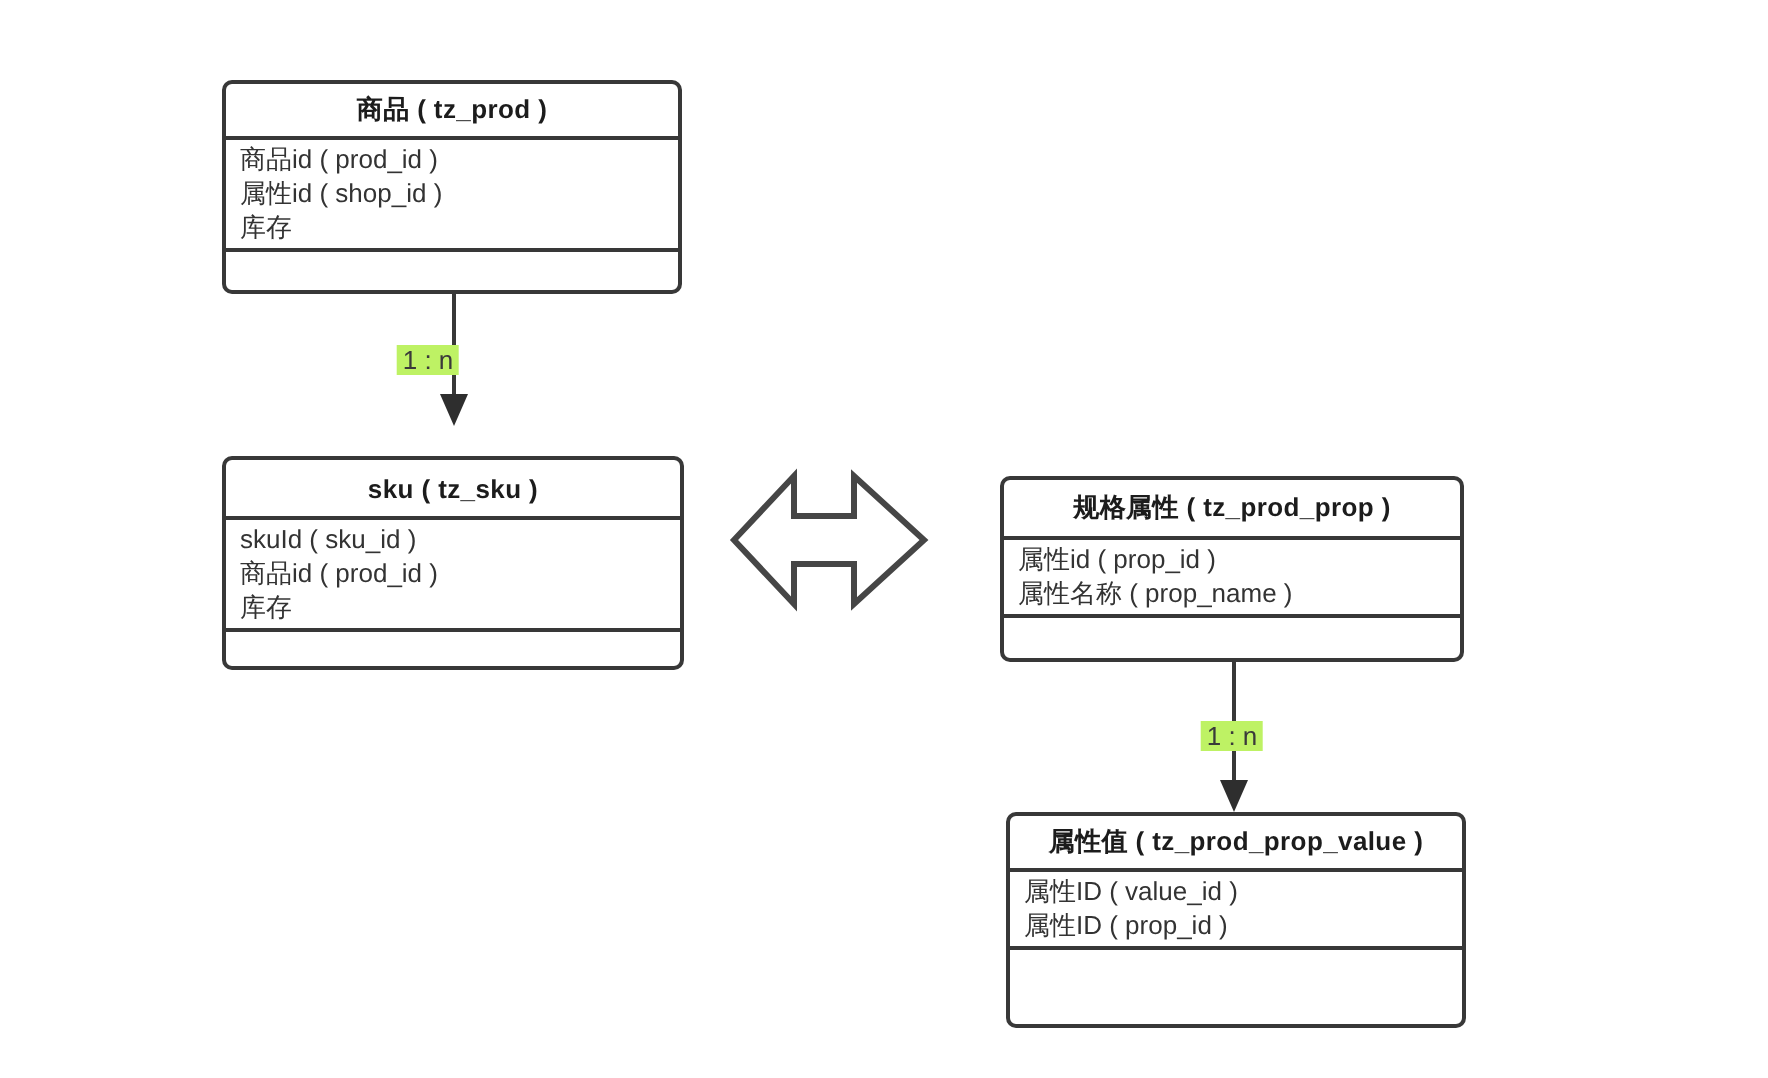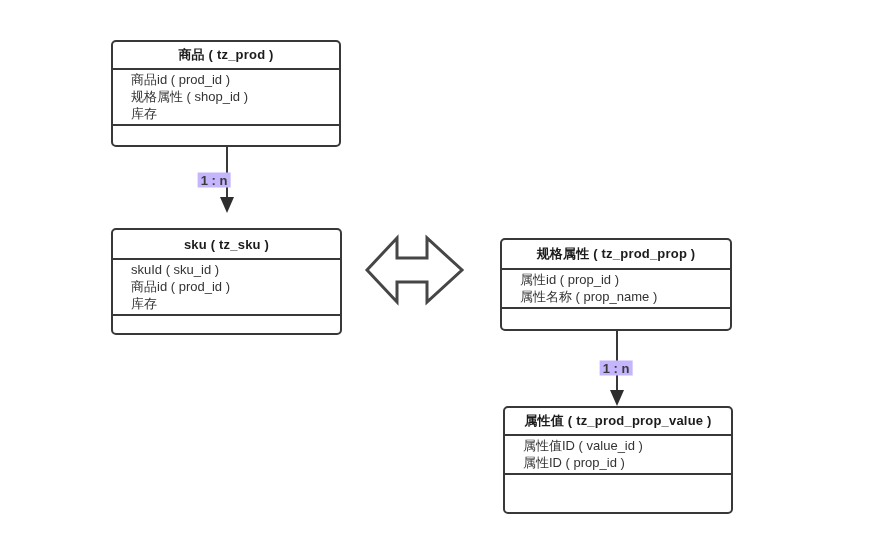--- a/index.html
+++ b/index.html
@@ -38,43 +38,42 @@
     align-items: center;
     justify-content: center;
     font-size: 13px;
     font-weight: bold;
     color: #1c1c1c;
     border-bottom: 2px solid #383838;
     letter-spacing: 0.2px;
     white-space: nowrap;
   }
   .efields {
-    padding: 1px 6px 2px 18px;
+    padding: 1px 6px 2px 7px;
     font-size: 13px;
     line-height: 17px;
     color: #333333;
     border-bottom: 2px solid #383838;
   }
   .efield {
     white-space: nowrap;
     overflow: hidden;
   }
   .efooter {
     flex: 1;
   }
   .card-label {
     position: absolute;
     transform: translate(-50%, -50%);
-    background: #c4b5fd;
+    background: #bef264;
     padding: 0 3px;
     font-size: 13px;
     color: #3a3a3a;
     z-index: 3;
     white-space: nowrap;
-    font-weight: bold;
   }
 </style>
 </head>
 <body>
 
 <div class="canvas">
 
   <svg class="overlay" width="884" height="539" viewBox="0 0 884 539" xmlns="http://www.w3.org/2000/svg">
 
     <g>
@@ -87,21 +86,21 @@
       <polygon points="610,390 624,390 617,406" fill="#2e2e2e"></polygon>
     </g>
 
     <polygon points="367,270 397,238 397,258 427,258 427,238 462,270 427,302 427,282 397,282 397,302" fill="#ffffff" stroke="#464646" stroke-width="3" stroke-linejoin="miter"></polygon>
   </svg>
 
   <div class="entity" style="left:111px; top:40px; width:230px; height:107px">
     <div class="etitle" style="height:26px">商品 ( tz_prod )</div>
     <div class="efields">
       <div class="efield">商品id ( prod_id )</div>
-      <div class="efield">规格属性 ( shop_id )</div>
+      <div class="efield">属性id ( shop_id )</div>
       <div class="efield">库存</div>
     </div>
     <div class="efooter"></div>
   </div>
 
   <div class="entity" style="left:111px; top:228px; width:231px; height:107px">
     <div class="etitle" style="height:28px">sku ( tz_sku )</div>
     <div class="efields">
       <div class="efield">skuId ( sku_id )</div>
       <div class="efield">商品id ( prod_id )</div>
@@ -115,21 +114,21 @@
     <div class="efields">
       <div class="efield">属性id ( prop_id )</div>
       <div class="efield">属性名称 ( prop_name )</div>
     </div>
     <div class="efooter"></div>
   </div>
 
   <div class="entity" style="left:503px; top:406px; width:230px; height:108px">
     <div class="etitle" style="height:26px">属性值 ( tz_prod_prop_value )</div>
     <div class="efields">
-      <div class="efield">属性值ID ( value_id )</div>
+      <div class="efield">属性ID ( value_id )</div>
       <div class="efield">属性ID ( prop_id )</div>
     </div>
     <div class="efooter"></div>
   </div>
 
   <span class="card-label" style="left:214px; top:180px">1 : n</span>
   <span class="card-label" style="left:616px; top:368px">1 : n</span>
 
 </div>
 

